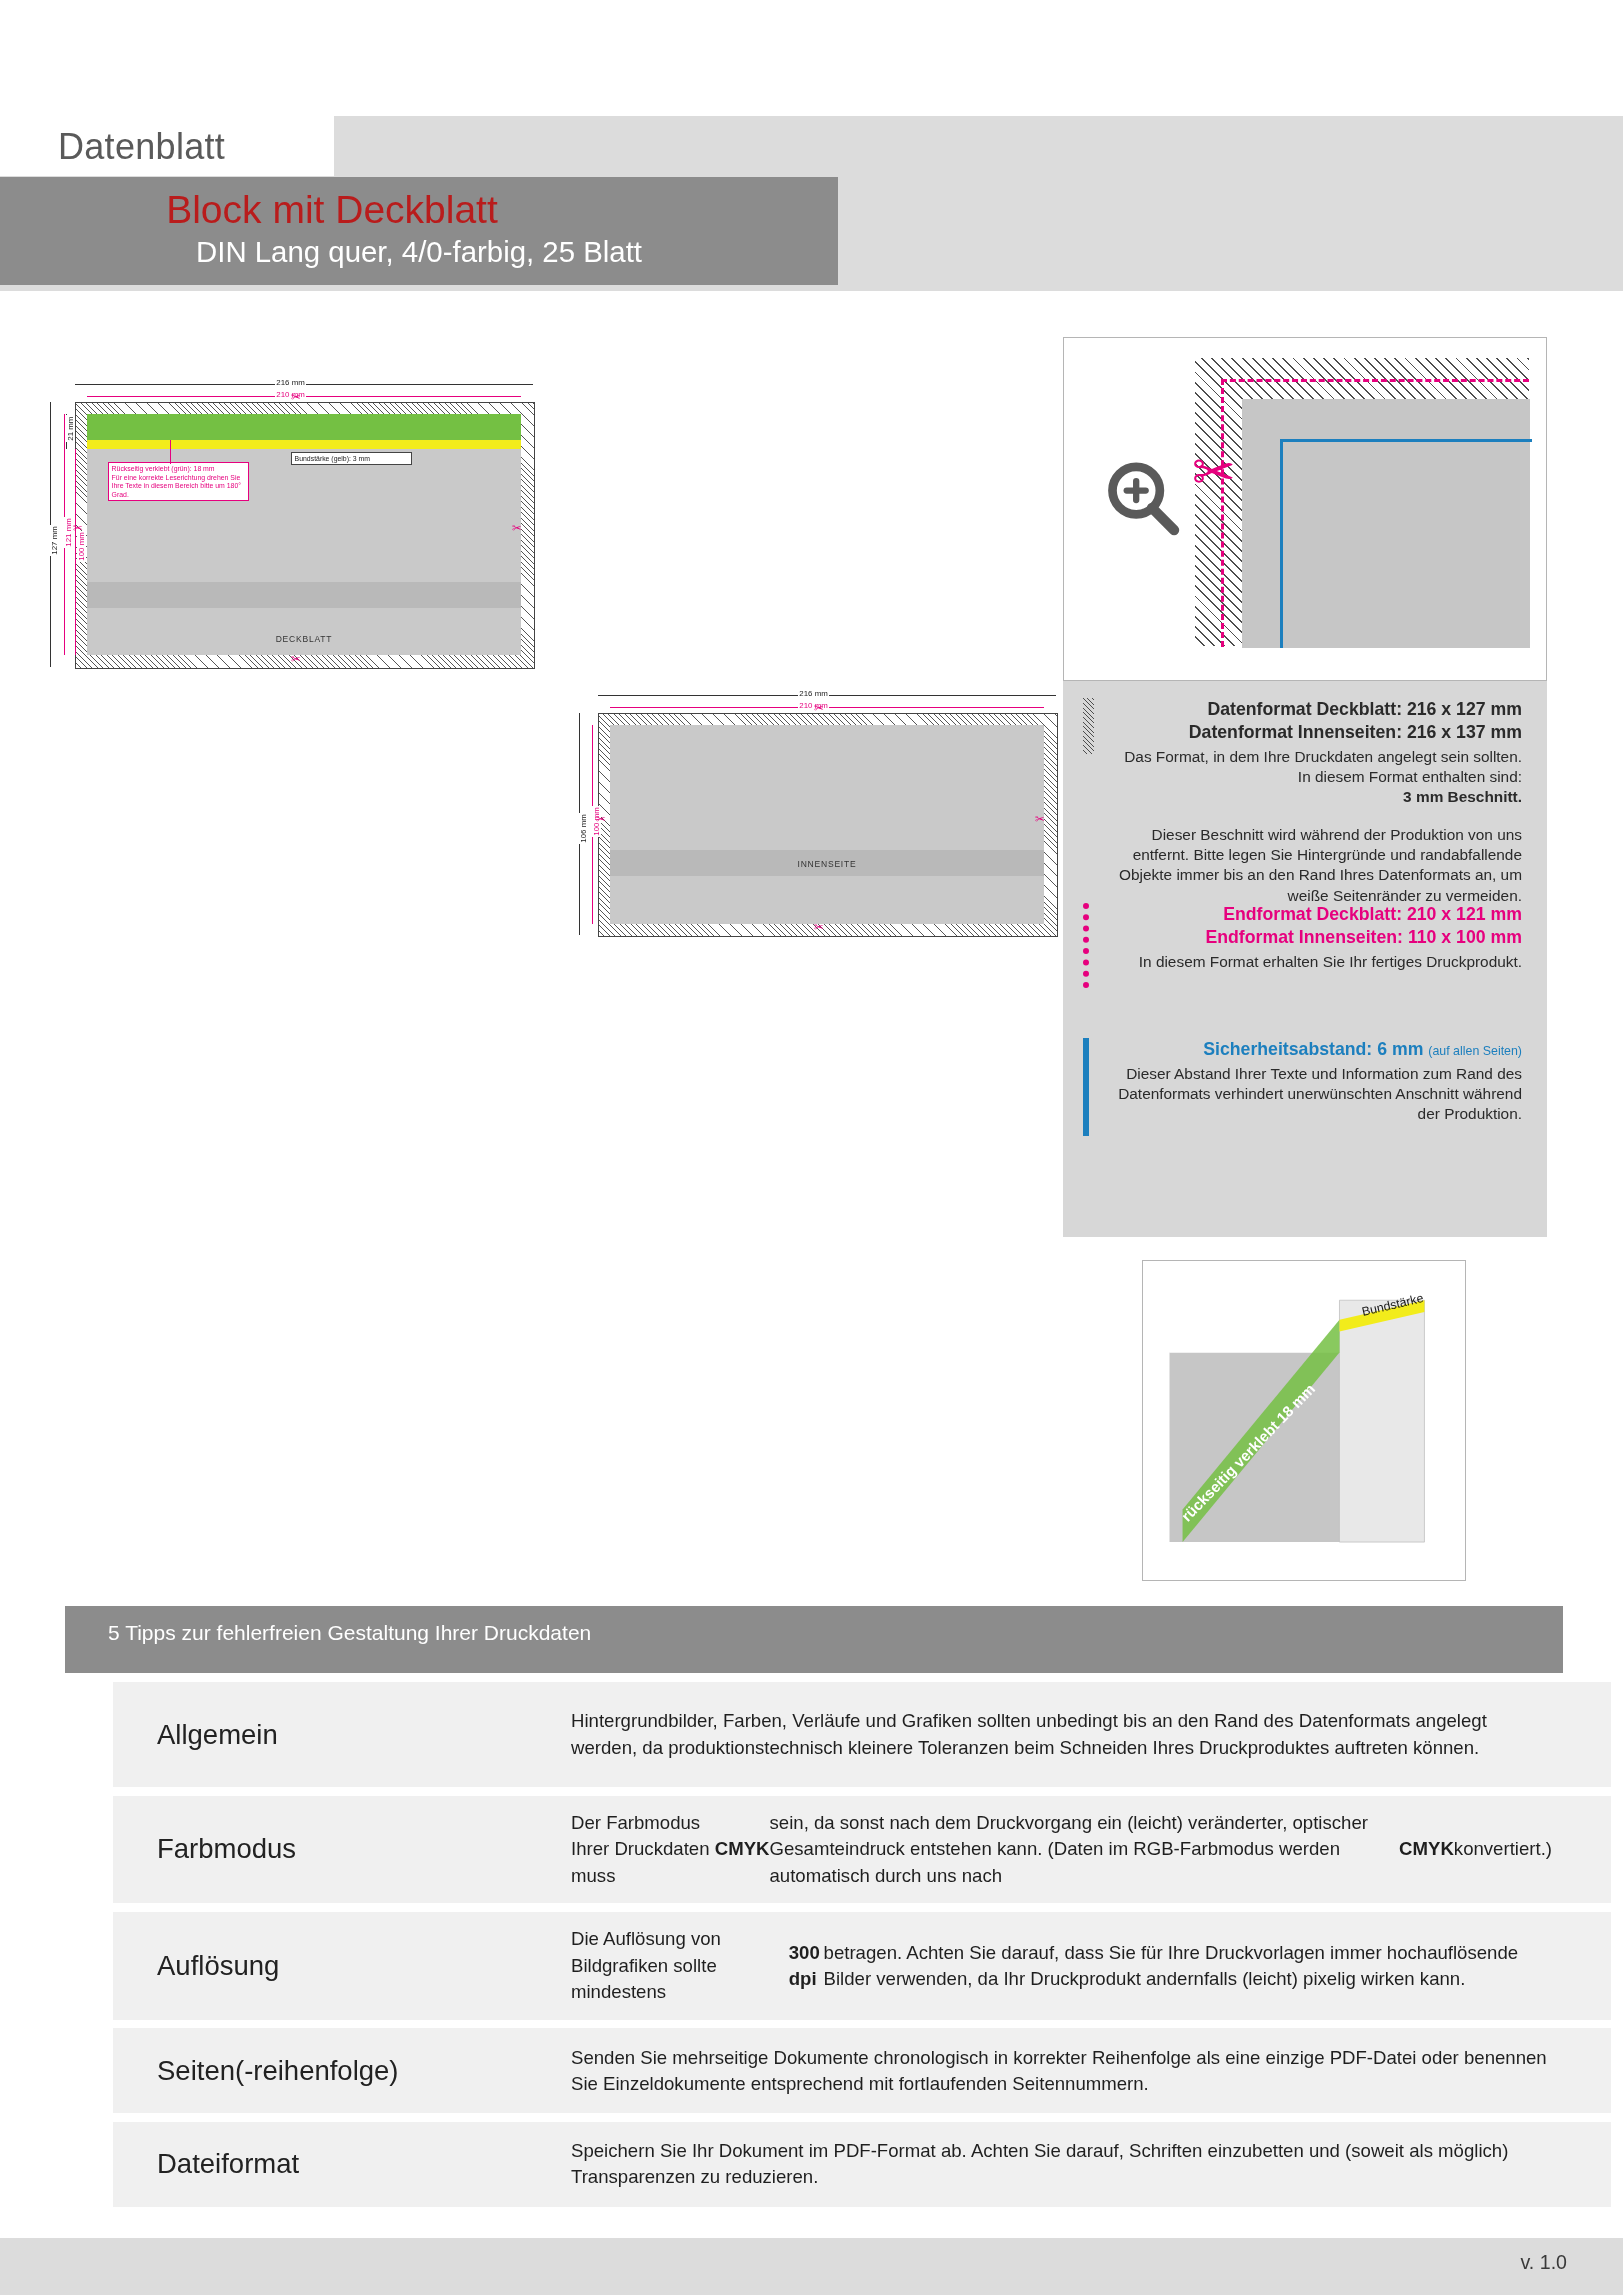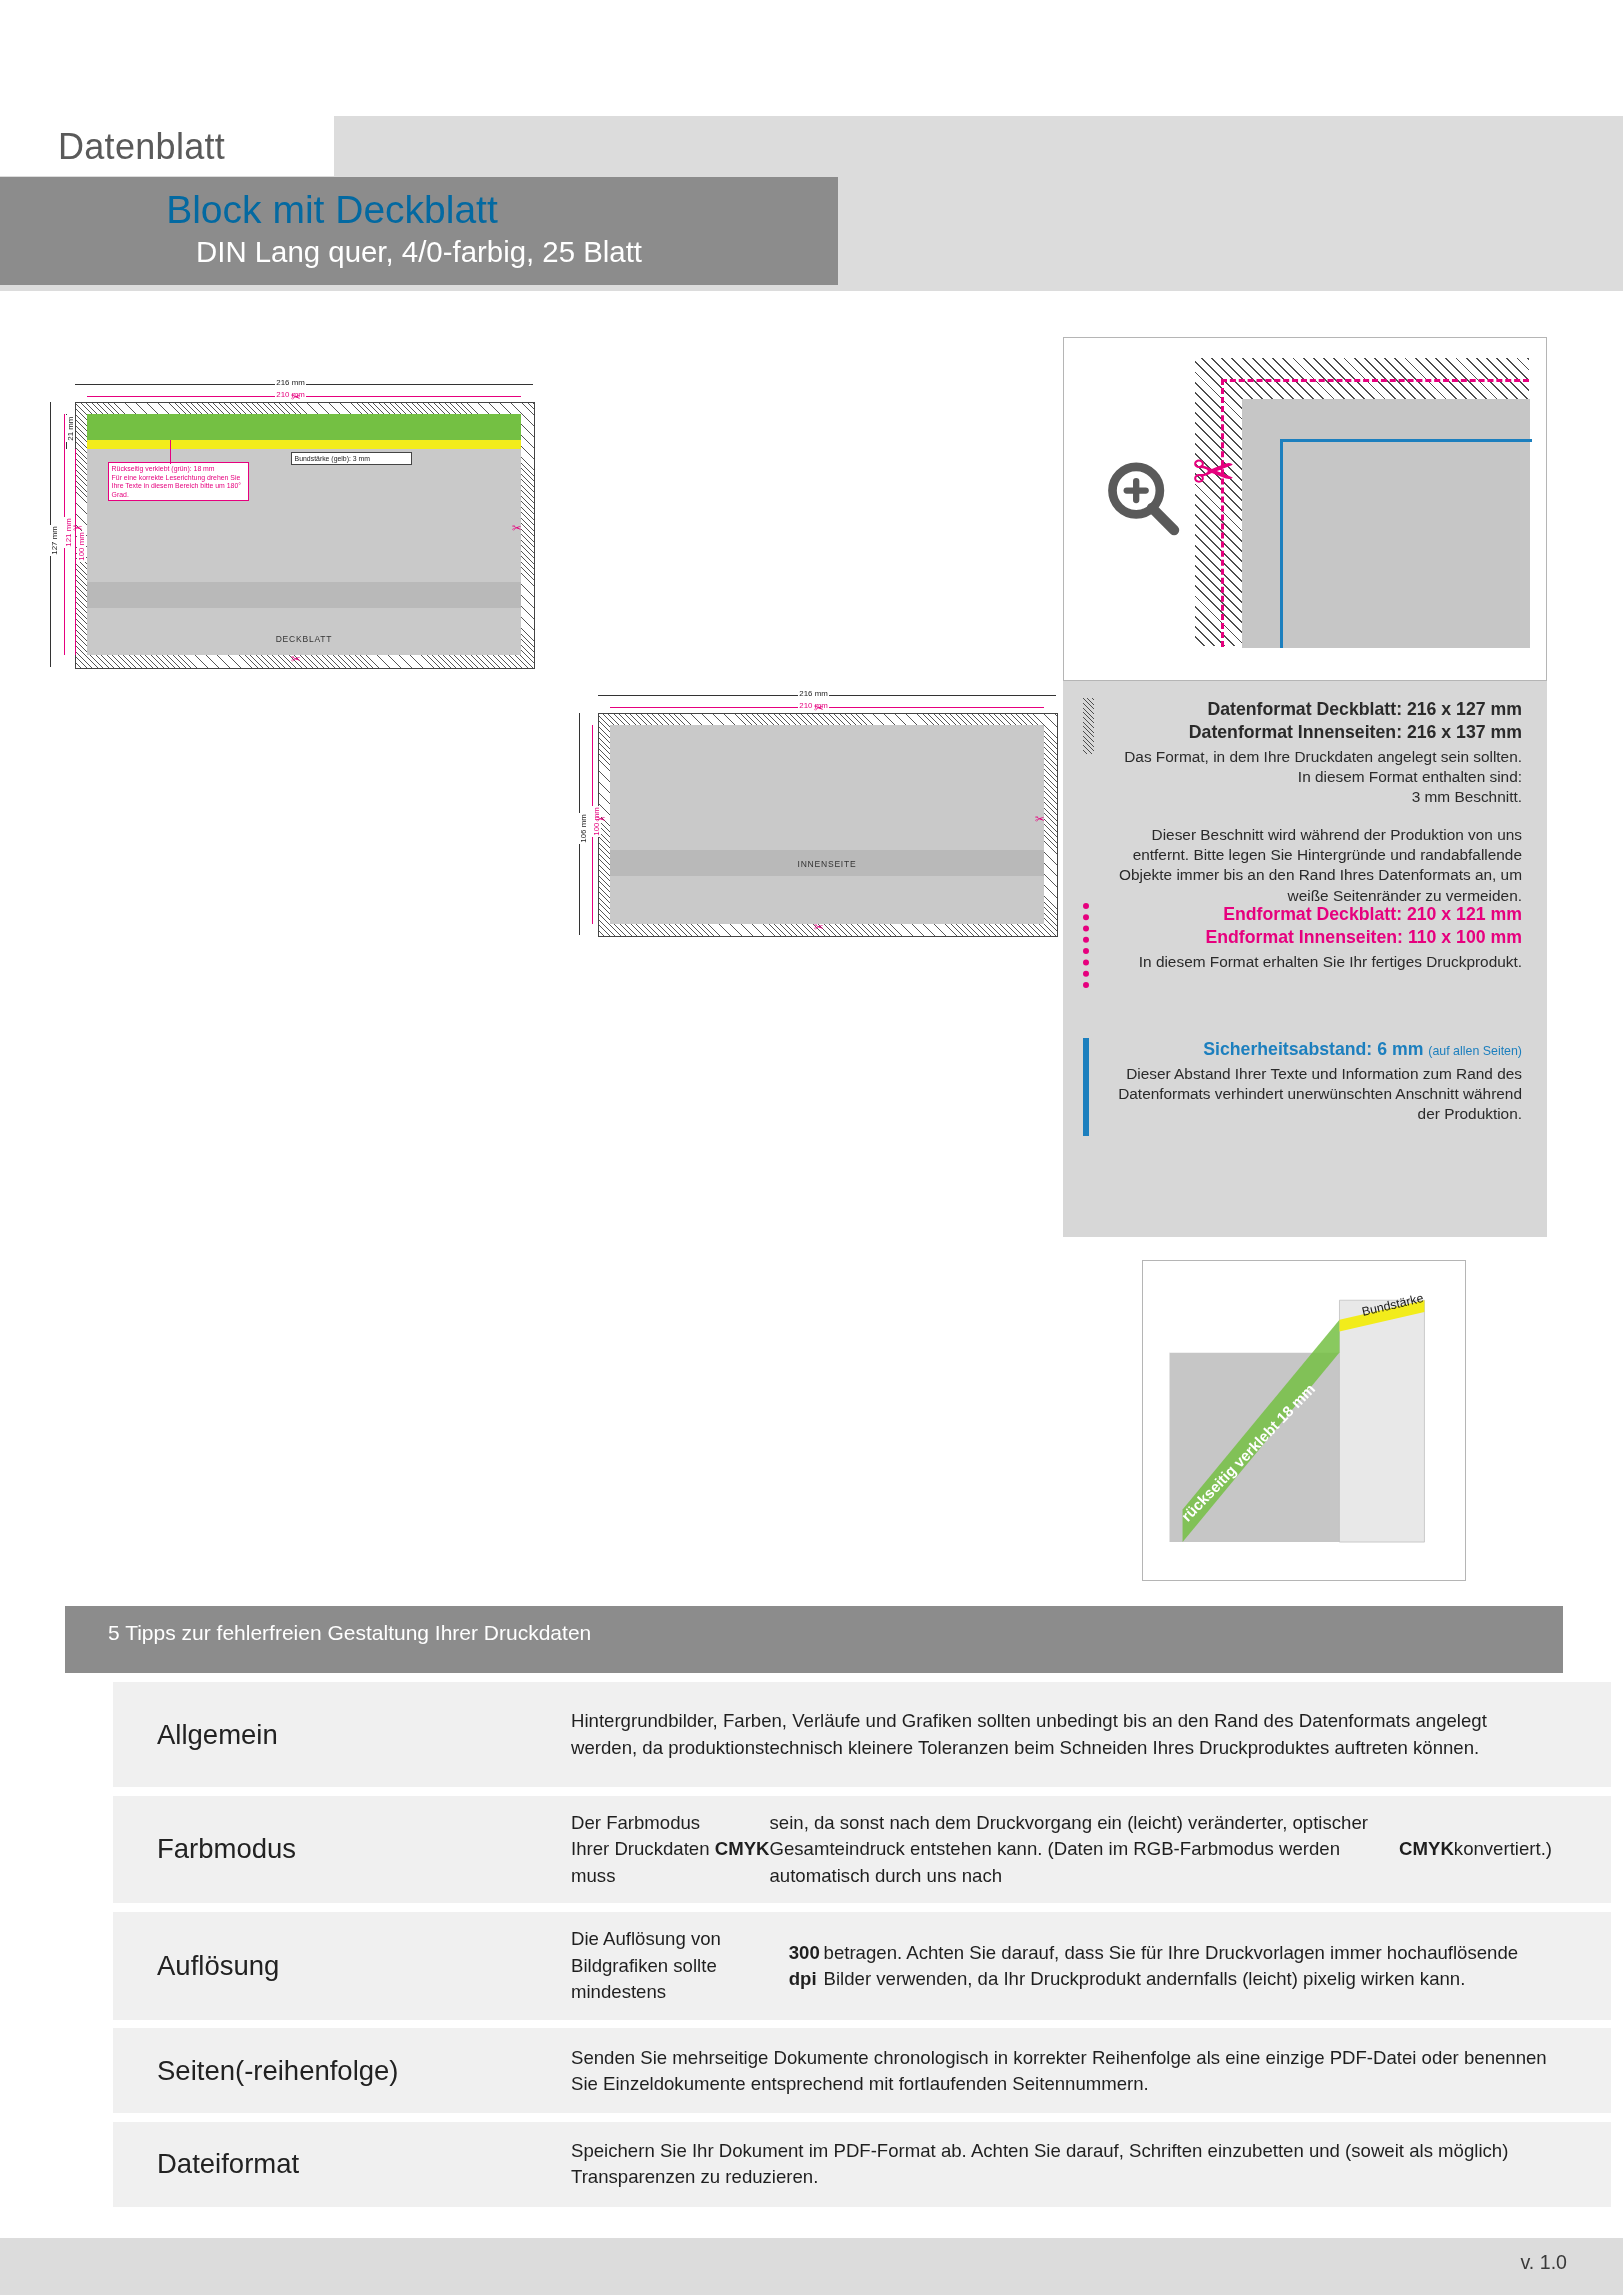--- a/index.html
+++ b/index.html
@@ -51,21 +51,21 @@
     width: 838px;
     height: 108px;
     background: #8c8c8c;
   }
   .header-title {
     position: absolute;
     left: 0; top: 188px;
     width: 664px;
     text-align: center;
     font-size: 39px;
-    color: #0369a1;
+    color: #b91c1c;
   }
   .header-subtitle {
     position: absolute;
     left: 0; top: 235px;
     width: 838px;
     text-align: center;
     font-size: 29.4px;
     color: #ffffff;
   }
 
@@ -427,21 +427,21 @@
   </div>
   <div class="ill-scissors">✂</div>
 </div>
 
 <div class="info-text-block">
   <div class="bar-grey-double" style="top:17px; height:56px;"></div>
   <div class="info-sec" style="top:17px;">
     <div class="info-head">Datenformat Deckblatt: 216 x 127 mm</div>
     <div class="info-head">Datenformat Innenseiten: 216 x 137 mm</div>
     <div class="info-body" style="margin-top:2.6px;">Das Format, in dem Ihre Druckdaten angelegt sein sollten. In diesem Format enthalten sind:</div>
-    <div class="info-body" style="font-weight:normal;">3 mm Beschnitt.</div>
+    <div class="info-body" style="font-weight:bold;">3 mm Beschnitt.</div>
     <div class="info-body" style="margin-top:17px;">Dieser Beschnitt wird während der Produktion von uns entfernt. Bitte legen Sie Hintergründe und randabfallende Objekte immer bis an den Rand Ihres Datenformats an, um weiße Seitenränder zu vermeiden.</div>
   </div>
 
   <div class="bar-magenta" style="top:222px; height:85px;"></div>
   <div class="info-sec" style="top:222px;">
     <div class="info-head magenta">Endformat Deckblatt: 210 x 121 mm</div>
     <div class="info-head magenta">Endformat Innenseiten: 110 x 100 mm</div>
     <div class="info-body" style="margin-top:2.6px;">In diesem Format erhalten Sie Ihr fertiges Druckprodukt.</div>
   </div>
 

